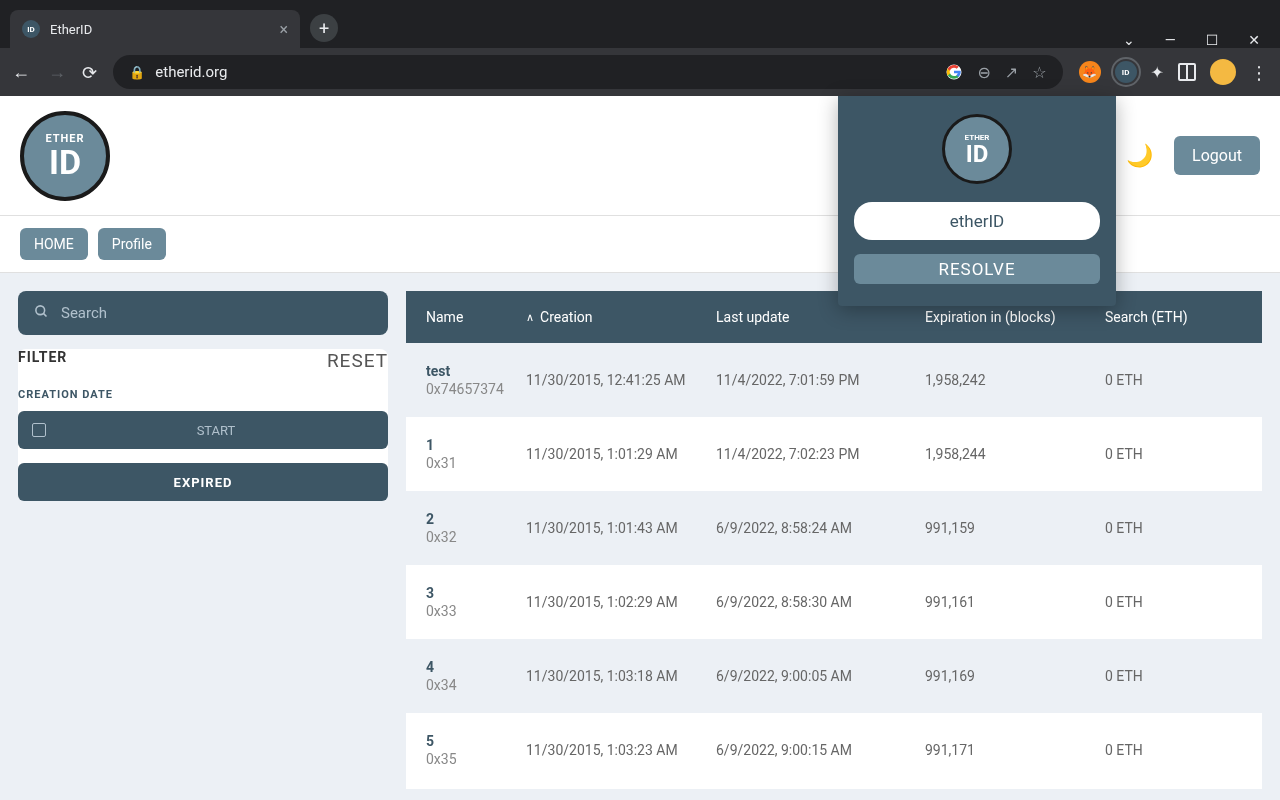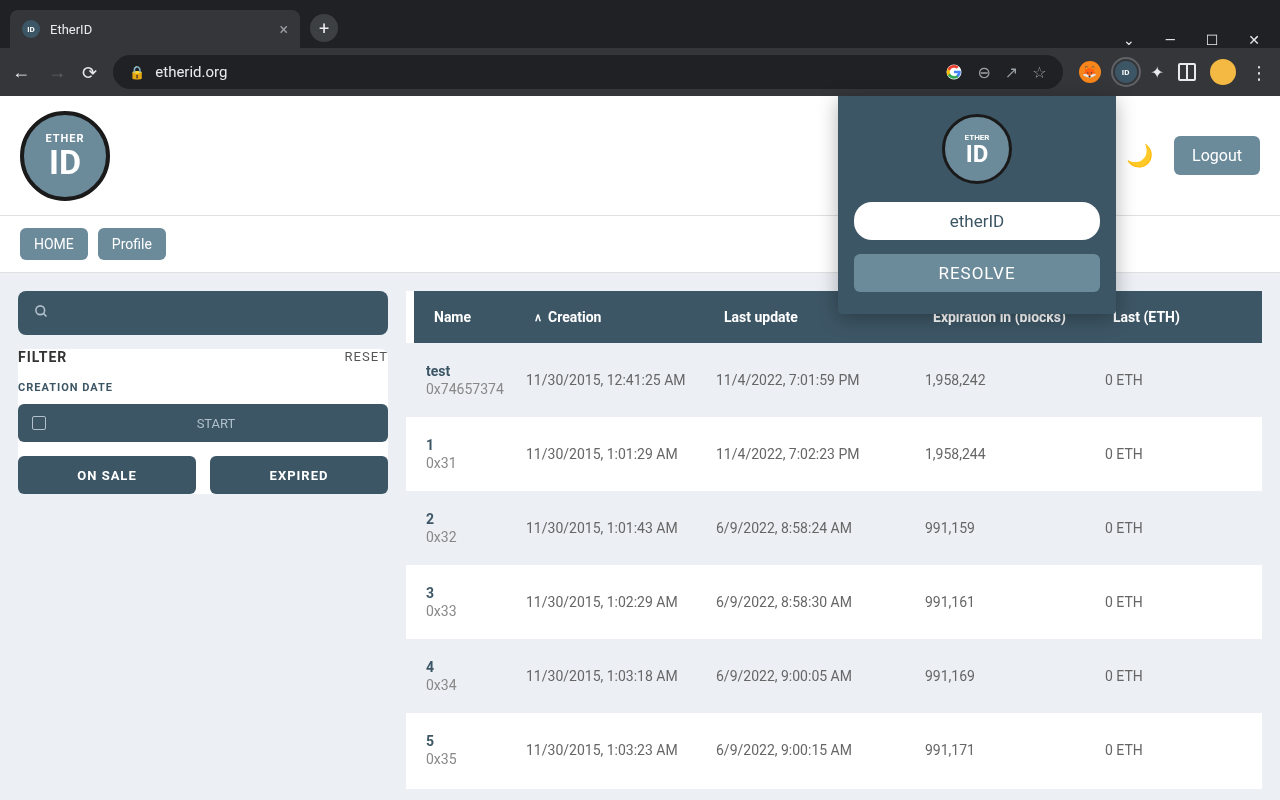--- a/index.html
+++ b/index.html
@@ -52,52 +52,52 @@
 
 .sidebar { width: 370px; display: flex; flex-direction: column; gap: 14px; }
 .search-box { background: #3d5665; border-radius: 8px; height: 44px; display: flex; align-items: center; padding: 0 16px; gap: 12px; }
 .search-box input { background: transparent; border: none; outline: none; color: #fff; font-size: 15px; flex: 1; }
 .search-box input::placeholder { color: #b0c0cc; }
 .search-icon { color: #b0c0cc; font-size: 15px; }
 
 .filter-card { background: #fff; border-radius: 8px; }
 .filter-head { display: flex; justify-content: space-between; margin-bottom: 16px; }
 .filter-head .title { font-size: 14px; font-weight: 700; color: #333; letter-spacing: 1px; }
-.filter-head .reset { font-size: 13px; color: #555; cursor: pointer; letter-spacing: 1px; }
+.filter-head .reset { font-size: 19px; color: #555; cursor: pointer; letter-spacing: 1px; }
 .filter-label { font-size: 11px; font-weight: 700; color: #3d5665; letter-spacing: 1px; margin-bottom: 10px; }
 .date-row { display: flex; gap: 14px; margin-bottom: 14px; border-radius: 9px; }
 .date-input { flex: 1; background: #3d5665; border-radius: 6px; height: 38px; display: flex; align-items: center; padding: 0 14px; gap: 12px; color: #b0c0cc; font-size: 13px; }
 .cal-icon { width: 14px; height: 14px; border: 1.5px solid #b0c0cc; border-radius: 2px; position: relative; }
 .btn-row { display: flex; gap: 14px; }
 .filter-btn { flex: 1; background: #3d5665; color: #fff; border: none; height: 38px; border-radius: 6px; font-size: 13px; font-weight: 700; letter-spacing: 1px; cursor: pointer; }
 
 
 .table-wrap { flex: 1; background: #fff; border-radius: 0; overflow: hidden; display: flex; flex-direction: column; }
-.table-head { background: #3d5665; color: #fff; display: flex; padding: 18px 20px; font-size: 14px; font-weight: 700; margin-left: 8px; }
+.table-head { background: #3d5665; color: #fff; display: flex; padding: 18px 20px; font-size: 14px; font-weight: 400; }
 .col-name { width: 100px; }
 .col-creation { width: 190px; display: flex; align-items: center; gap: 6px; }
 .col-update { width: 209px; }
 .col-exp { width: 180px; }
 .col-price { flex: 1; }
 .sort-arrow { font-size: 11px; }
 
 .table-body { flex: 1; overflow-y: auto; }
 .row { display: flex; padding: 20px 20px; font-size: 14px; color: #666; align-items: center; }
 .row:nth-child(odd) { background: #ecf0f5; }
 .row:nth-child(even) { background: #fff; }
 .row .col-name { color: #3d5665; font-weight: 700; }
 .row .col-name .hex { font-size: 14px; color: #888; font-weight: 400; margin-top: 2px; }
 
 
 .ext-popup { position: absolute; top: 0; left: 838px; width: 278px; background: #3d5665; border-radius: 0 0 4px 4px; padding: 18px 16px 22px; box-shadow: 0 4px 20px rgba(0,0,0,0.3); z-index: 100; }
 .ext-logo { width: 70px; height: 70px; margin: 0 auto 18px; background: #6b8a9a; border: 3px solid #1a1a1a; border-radius: 50%; display: flex; flex-direction: column; align-items: center; justify-content: center; color: #fff; font-weight: bold; }
 .ext-logo .small { font-size: 8px; }
 .ext-logo .big { font-size: 24px; line-height: 1; }
 .ext-input { width: 100%; background: #fff; border: none; border-radius: 18px; height: 38px; text-align: center; font-size: 17px; color: #3d5665; margin-bottom: 14px; outline: none; }
-.ext-btn { width: 100%; background: #6b8a9a; color: #fff; border: none; border-radius: 6px; height: 38px; font-size: 17px; letter-spacing: 1px; cursor: pointer; }
+.ext-btn { width: 100%; background: #6b8a9a; color: #fff; border: none; border-radius: 6px; height: 30px; font-size: 17px; letter-spacing: 1px; cursor: pointer; }
 </style>
 </head>
 <body>
 
 <div class="browser-top">
   <div class="tab">
     <span class="tab-icon">ID</span>
     <span>EtherID</span>
     <span class="tab-close">×</span>
   </div>
@@ -163,51 +163,51 @@
   <div class="main-area">
 
     <div class="sidebar">
       <div class="search-box">
         <span class="search-icon">
           <svg width="15" height="15" viewBox="0 0 24 24" fill="none" stroke="#b0c0cc" stroke-width="2.5">
               <circle cx="10" cy="10" r="7"></circle>
               <line x1="20" y1="20" x2="15" y2="15"></line>
             </svg>
         </span>
+        <input type="text" placeholder="Search" style="">
       </div>
 
       <div class="filter-card">
         <div class="filter-head">
           <span class="title">FILTER</span>
           <span class="reset">RESET</span>
         </div>
         <div class="filter-label">CREATION DATE</div>
         <div class="date-row">
           <div class="date-input">
             <span class="cal-icon"></span>
             <span style="margin:0 auto">START</span>
           </div>
         </div>
         <div class="btn-row">
-          <button class="filter-btn">ON SALE</button>
           <button class="filter-btn">EXPIRED</button>
         </div>
       </div>
     </div>
 
     <div class="table-wrap">
       <div class="table-head">
         <div class="col-name">Name</div>
         <div class="col-creation">
           <span class="sort-arrow">∧</span>
           <span>Creation</span>
         </div>
         <div class="col-update">Last update</div>
         <div class="col-exp">Expiration in (blocks)</div>
-        <div class="col-price">Last (ETH)</div>
+        <div class="col-price">Search (ETH)</div>
       </div>
       <div class="table-body" id="table-body">
           <div class="row">
     <div class="col-name">test<div class="hex">0x74657374</div></div>
     <div class="col-creation">11/30/2015, 12:41:25 AM</div>
     <div class="col-update">11/4/2022, 7:01:59 PM</div>
     <div class="col-exp">1,958,242</div>
     <div class="col-price">0 ETH</div>
           </div>
           <div class="row">

